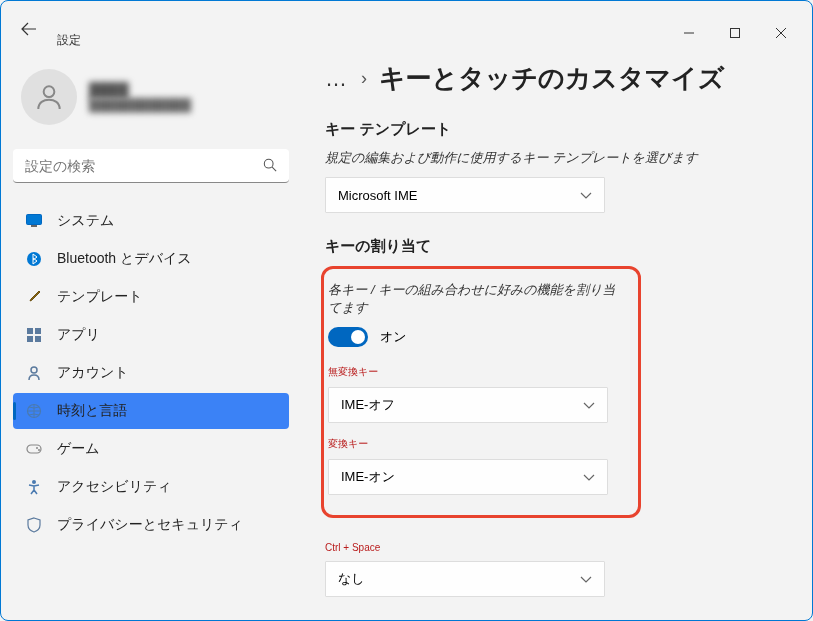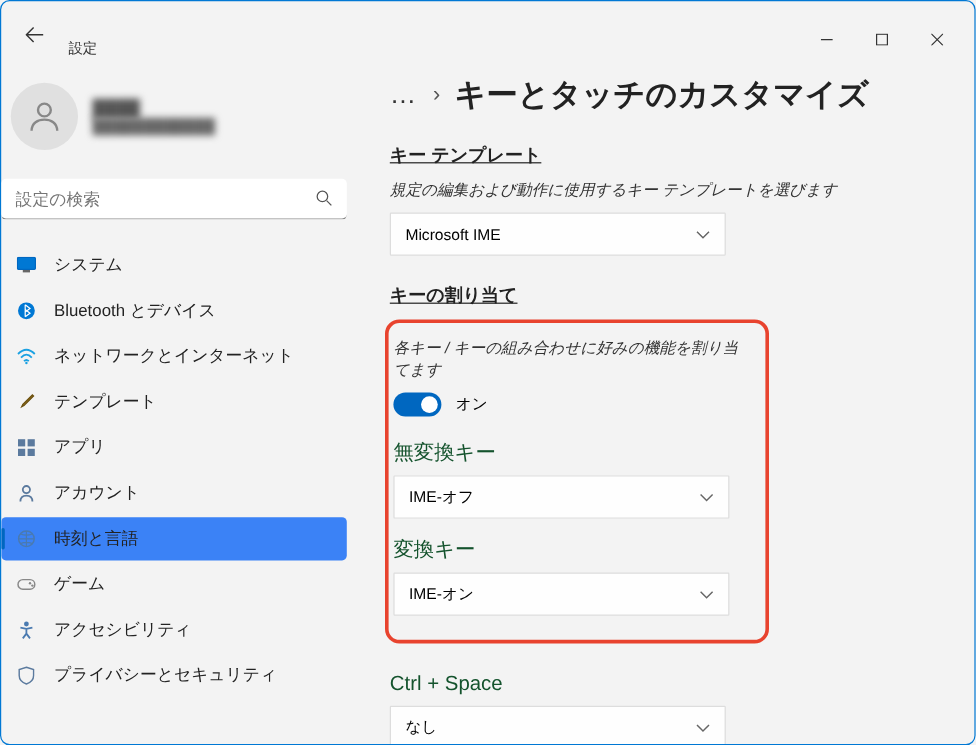--- a/index.html
+++ b/index.html
@@ -6,21 +6,21 @@
 body { background: #f3f3f3; width: 813px; height: 621px; overflow: hidden; position: relative; border: 1px solid #0078d4; border-radius: 8px; }
 
 .titlebar { height: 48px; display: flex; align-items: flex-end; padding: 0 8px; }
 .back-btn { width: 40px; height: 40px; display: flex; align-items: center; justify-content: center; cursor: pointer; border-radius: 4px; }
 .title { margin-left: 8px; font-size: 12px; color: #333; }
 .window-controls { margin-left: auto; display: flex; }
 .window-btn { width: 46px; height: 32px; display: flex; align-items: center; justify-content: center; cursor: pointer; }
 
 .content { display: flex; height: calc(100% - 48px); }
 
-.sidebar { width: 300px; padding: 12px 12px 0 0; overflow-y: auto; }
+.sidebar { width: 300px; padding: 12px 12px 0 12px; overflow-y: auto; }
 .user-area { display: flex; align-items: center; padding: 8px; margin-bottom: 16px; }
 .avatar { width: 56px; height: 56px; border-radius: 50%; background: #e0e0e0; display: flex; align-items: center; justify-content: center; margin-right: 12px; }
 .user-info { display: flex; flex-direction: column; }
 .user-name { font-size: 14px; font-weight: 600; filter: blur(3px); color: #555; }
 .user-email { font-size: 12px; color: #666; filter: blur(3px); }
 
 .search-box { position: relative; margin-bottom: 20px; }
 .search-input { width: 100%; height: 34px; padding: 0 36px 0 12px; border: none; border-bottom: 1px solid #888; background: #fff; border-radius: 4px; font-size: 14px; outline: none; }
 .search-icon { position: absolute; right: 12px; top: 9px; color: #666; }
 
@@ -28,35 +28,35 @@
 .nav-item.active { background: #3b82f6; }
 .nav-item.active::before { content: ""; position: absolute; left: 0; top: 9px; bottom: 9px; width: 3px; background: #0067c0; border-radius: 2px; }
 .nav-icon { width: 18px; height: 18px; margin-right: 14px; display: flex; align-items: center; justify-content: center; }
 
 .main { flex: 1; padding: 12px 40px 0 24px; overflow-y: auto; position: relative; }
 .breadcrumb { display: flex; align-items: center; margin-bottom: 24px; gap: 12px; }
 .bc-more { font-size: 22px; color: #333; cursor: pointer; letter-spacing: 2px; }
 .bc-sep { font-size: 18px; color: #555; }
 .bc-title { font-size: 26px; font-weight: 600; color: #222; }
 
-.section-title { font-size: 15px; font-weight: 600; margin-bottom: 10px; color: #222; text-decoration: underline; }
+.section-title { font-size: 15px; font-weight: 600; margin-bottom: 10px; color: #222; }
 .section-desc { font-size: 13px; color: #333; margin-bottom: 10px; font-style: italic; }
 
 .dropdown { width: 280px; height: 34px; background: #fefefe; border: 1px solid #ddd; border-radius: 1px; display: flex; align-items: center; justify-content: space-between; padding: 17px 12px; cursor: pointer; font-size: 13px; margin-bottom: 24px; }
 .dropdown .chev { color: #666; }
 
 .highlight-box { border: 3px solid #e8432e; border-radius: 12px; padding: 12px 16px 16px 0; margin-left: -4px; width: 320px; position: relative; }
 .highlight-box .section-desc, .highlight-box .toggle-row, .highlight-box .field-label, .highlight-box .dropdown { margin-left: 4px; }
 
 .toggle-row { display: flex; align-items: center; gap: 12px; margin-bottom: 18px; text-align: right; }
 .toggle { width: 40px; height: 20px; background: #0067c0; border-radius: 10px; position: relative; cursor: pointer; }
 .toggle::after { content: ""; position: absolute; width: 14px; height: 14px; background: #fff; border-radius: 50%; top: 3px; right: 3px; }
 .toggle-label { font-size: 13px; }
 
-.field-label { font-size: 17px; margin-bottom: 8px; color: #14532d; }
+.field-label { font-size: 10px; margin-bottom: 8px; color: #b91c1c; }
 .highlight-box .dropdown { margin-bottom: 14px; text-align: center; }
 
 </style>
 </head>
 <body>
 
 <div class="titlebar">
   <div class="back-btn">
     <svg width="16" height="16" viewBox="0 0 16 16">
         <path d="M7 2 L1 8 L7 14 M1 8 H15" stroke="#333" stroke-width="1.2" fill="none"></path>
@@ -120,29 +120,20 @@
       <span class="nav-icon">
           <svg width="16" height="16" viewBox="0 0 16 16">
             <circle cx="8" cy="8" r="7" fill="#0078d4"></circle>
             <path d="M7 3 L11 6 L7 9 M7 7 L11 10 L7 13 M7 3 V13" stroke="#fff" stroke-width="1" fill="none"></path>
           </svg>
         </span>
       <span>Bluetooth とデバイス</span>
     </div>
     <div class="nav-item">
       <span class="nav-icon">
-          <svg width="16" height="14" viewBox="0 0 16 14">
-            <path d="M1 5 Q8 -2 15 5 M3.5 8 Q8 3 12.5 8 M6 11 Q8 9 10 11" stroke="#1ba1e2" stroke-width="1.5" fill="none"></path>
-            <circle cx="8" cy="12.5" r="1" fill="#1ba1e2"></circle>
-          </svg>
-        </span>
-      <span>ネットワークとインターネット</span>
-    </div>
-    <div class="nav-item">
-      <span class="nav-icon">
           <svg width="16" height="16" viewBox="0 0 16 16">
             <path d="M13 2 L14 3 L6 11 L4 12 L5 10 Z" fill="#8b6914" stroke="#6b5010"></path>
           </svg>
         </span>
       <span>テンプレート</span>
     </div>
     <div class="nav-item">
       <span class="nav-icon">
           <svg width="16" height="16" viewBox="0 0 16 16">
             <rect x="1" y="1" width="6" height="6" fill="#5b7a9e"></rect>

